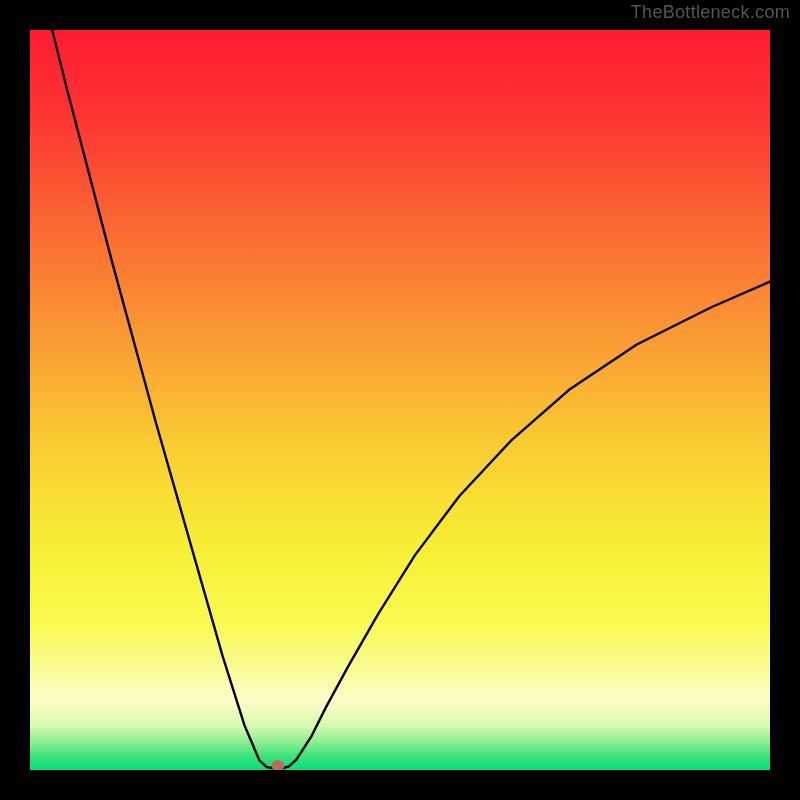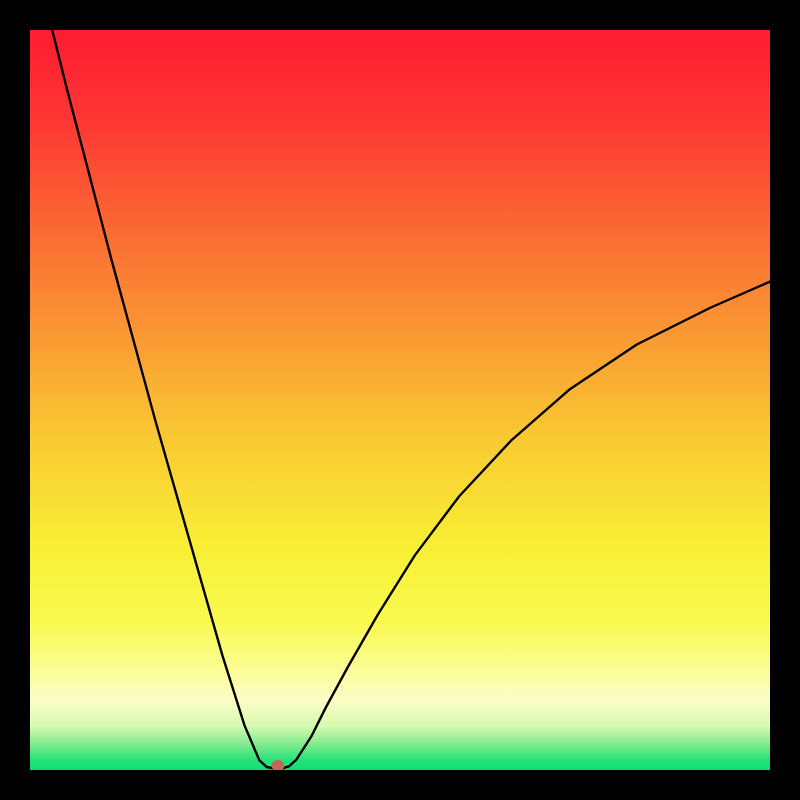--- a/index.html
+++ b/index.html
@@ -38,20 +38,21 @@
   .plot svg {
     display: block;
     width: 740px;
     height: 740px;
   }
 </style>
 </head>
 <body>
 <div class="outer">
 
+  <div class="watermark">TheBottleneck.com</div>
 
   <div class="plot">
     <svg viewBox="0 0 740 740" preserveAspectRatio="none">
       <defs>
         <linearGradient id="bg-grad" x1="0" y1="0" x2="0" y2="1">
 
         <stop offset="0.00%" stop-color="#fe1c32"></stop>
             <stop offset="12.00%" stop-color="#fd3633"></stop>
             <stop offset="25.00%" stop-color="#fb6333"></stop>
             <stop offset="40.00%" stop-color="#fa9533"></stop>

